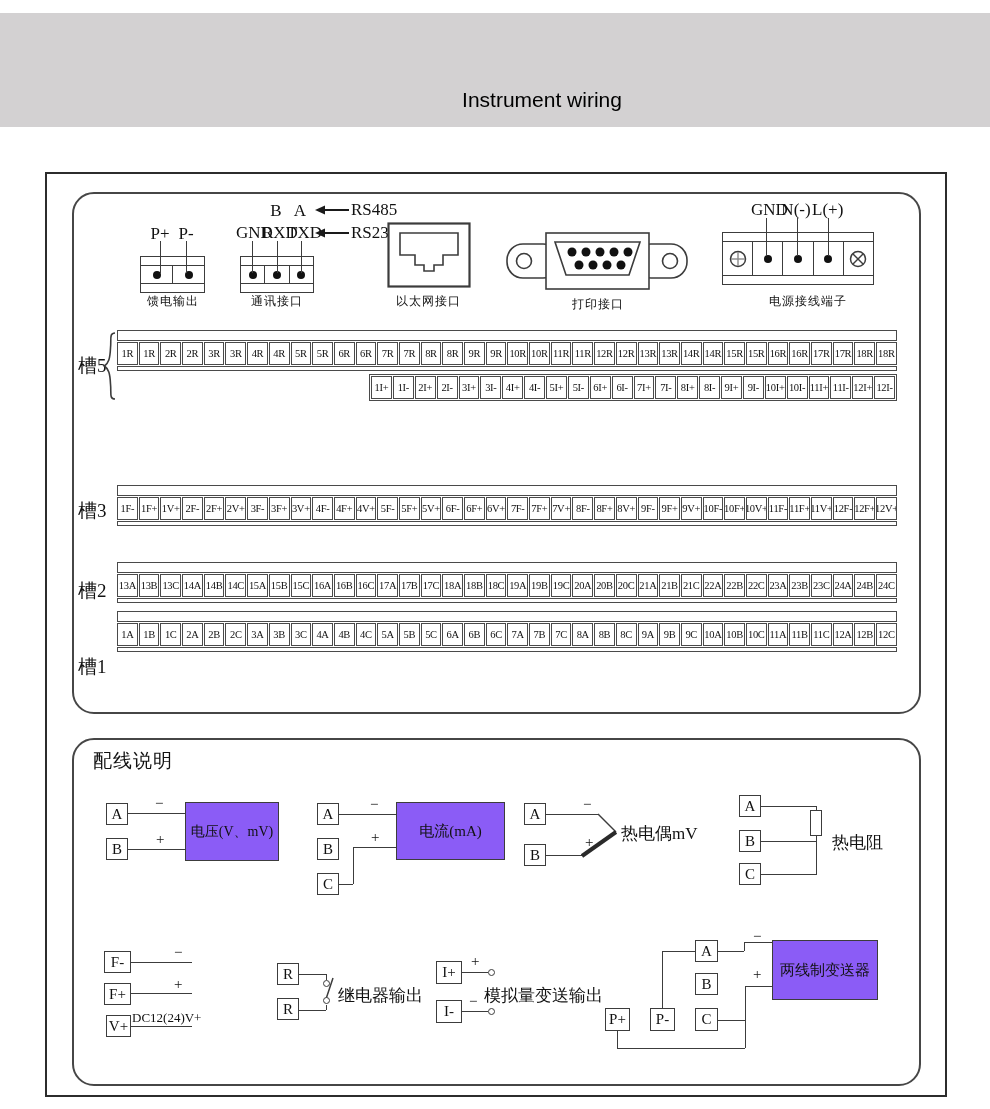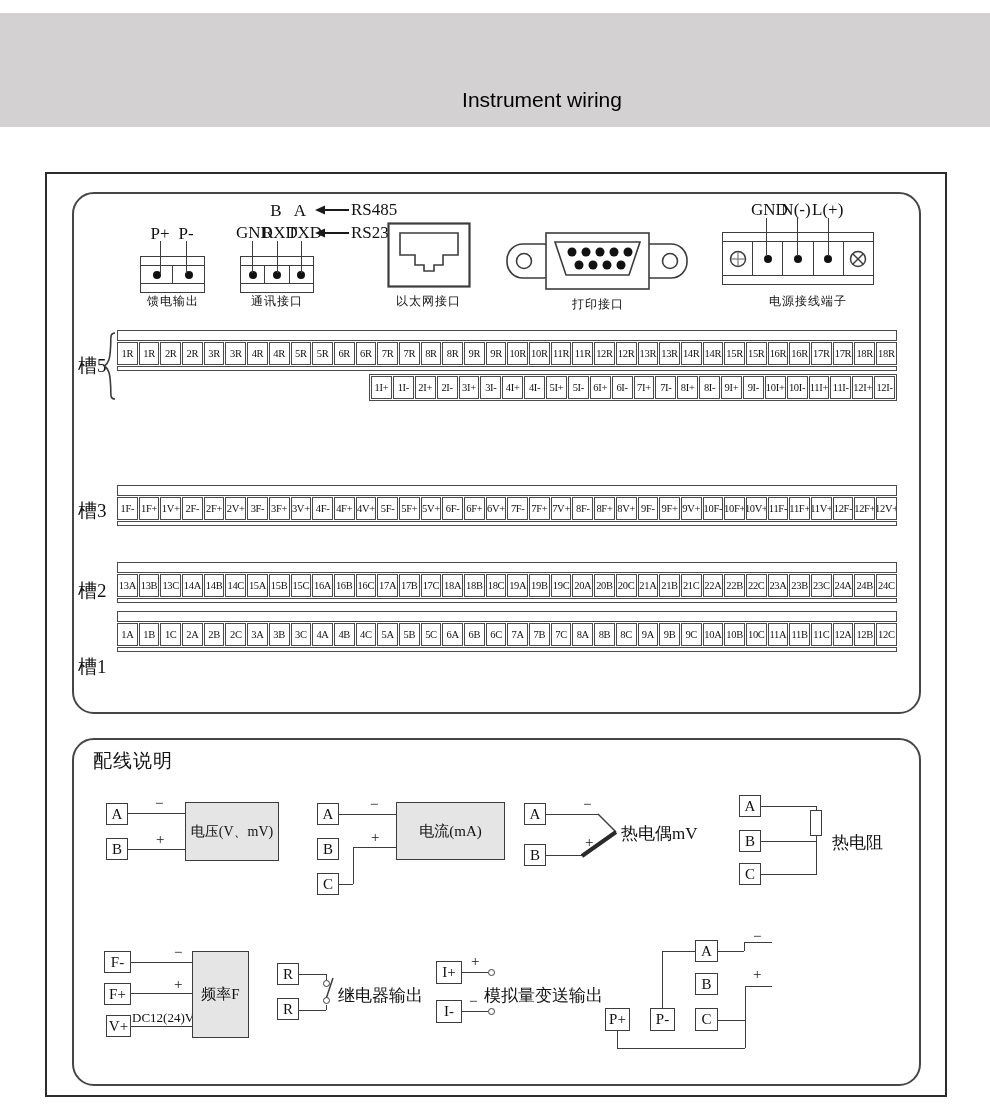--- a/index.html
+++ b/index.html
@@ -37,21 +37,21 @@
   .bar{border:1px solid #4a4a4a;box-sizing:border-box;background:#fff;}
   .bar.top{height:11px;margin-bottom:1px;}
   .bar.bot{height:5px;margin-top:1px;}
   .cells{display:flex;gap:1px;}
   .cell{flex:1;border:1px solid #4a4a4a;height:23px;box-sizing:border-box;display:flex;align-items:center;justify-content:center;
         font-size:10.5px;letter-spacing:-0.3px;white-space:nowrap;overflow:hidden;background:#fff;}
   .stripwrap{position:absolute;border:1px solid #4a4a4a;padding:1px;box-sizing:border-box;background:#fff;}
   
   .tbox{position:absolute;border:1.5px solid #3c3c3c;background:#fff;box-sizing:border-box;
         display:flex;align-items:center;justify-content:center;font-size:15px;white-space:nowrap;}
-  .bigbox{position:absolute;border:1.5px solid #3c3c3c;background:#e5e5e5;box-sizing:border-box;
+  .bigbox{position:absolute;border:1.5px solid #3c3c3c;background:#8b5cf6;box-sizing:border-box;
         display:flex;align-items:center;justify-content:center;font-size:15px;white-space:nowrap;}
   .sign{position:absolute;font-size:15px;}
   .wlabel{position:absolute;font-size:17px;white-space:nowrap;}
   .dc-label{position:absolute;font-size:13px;white-space:nowrap;}
   .circ{position:absolute;width:5px;height:5px;border:1.4px solid #3c3c3c;border-radius:50%;background:#fff;}
   .res{position:absolute;border:1.5px solid #3c3c3c;background:#fff;box-sizing:border-box;}
   svg{position:absolute;overflow:visible;}
 </style>
 </head>
 <body>
@@ -440,21 +440,20 @@
 
   <div class="tbox" style="left:104px;top:951px;width:27px;height:22px;">F-</div>
   <div class="tbox" style="left:104px;top:983px;width:27px;height:22px;">F+</div>
   <div class="tbox" style="left:106px;top:1015px;width:25px;height:22px;">V+</div>
   <div class="hw" style="left:131px;top:962px;width:61px;"></div>
   <div class="hw" style="left:131px;top:993px;width:61px;"></div>
   <div class="hw" style="left:131px;top:1026px;width:61px;"></div>
   <div class="sign" style="left:174px;top:944px;">−</div>
   <div class="sign" style="left:174px;top:976px;">+</div>
   <div class="dc-label" style="left:132px;top:1010px;">DC12(24)V+</div>
-  <div class="bigbox" style="left:192px;top:951px;width:57px;height:87px;">频率F</div>
 
   <div class="tbox" style="left:277px;top:963px;width:22px;height:22px;">R</div>
   <div class="tbox" style="left:277px;top:998px;width:22px;height:22px;">R</div>
   <div class="hw" style="left:299px;top:974px;width:27px;"></div>
   <div class="vw" style="left:326px;top:974px;height:6px;"></div>
   <div class="circ" style="left:323px;top:980px;"></div>
   <svg style="left:322px;top:976px;" width="14" height="26">
     <line x1="11" y1="2" x2="4" y2="23" stroke="#3c3c3c" stroke-width="1.5"></line>
   </svg>
   <div class="circ" style="left:323px;top:997px;"></div>
@@ -482,14 +481,15 @@
   <div class="hw" style="left:718px;top:951px;width:26px;"></div>
   <div class="vw" style="left:744px;top:942px;height:9px;"></div>
   <div class="hw" style="left:744px;top:942px;width:28px;"></div>
   <div class="sign" style="left:753px;top:928px;">−</div>
   <div class="hw" style="left:745px;top:986px;width:27px;"></div>
   <div class="sign" style="left:753px;top:966px;">+</div>
   <div class="vw" style="left:745px;top:986px;height:62px;"></div>
   <div class="hw" style="left:718px;top:1020px;width:27px;"></div>
   <div class="hw" style="left:617px;top:1048px;width:128px;"></div>
   <div class="vw" style="left:617px;top:1031px;height:17px;"></div>
+  <div class="bigbox" style="left:772px;top:940px;width:106px;height:60px;">两线制变送器</div>
 
 </div>
 
 </body></html>

